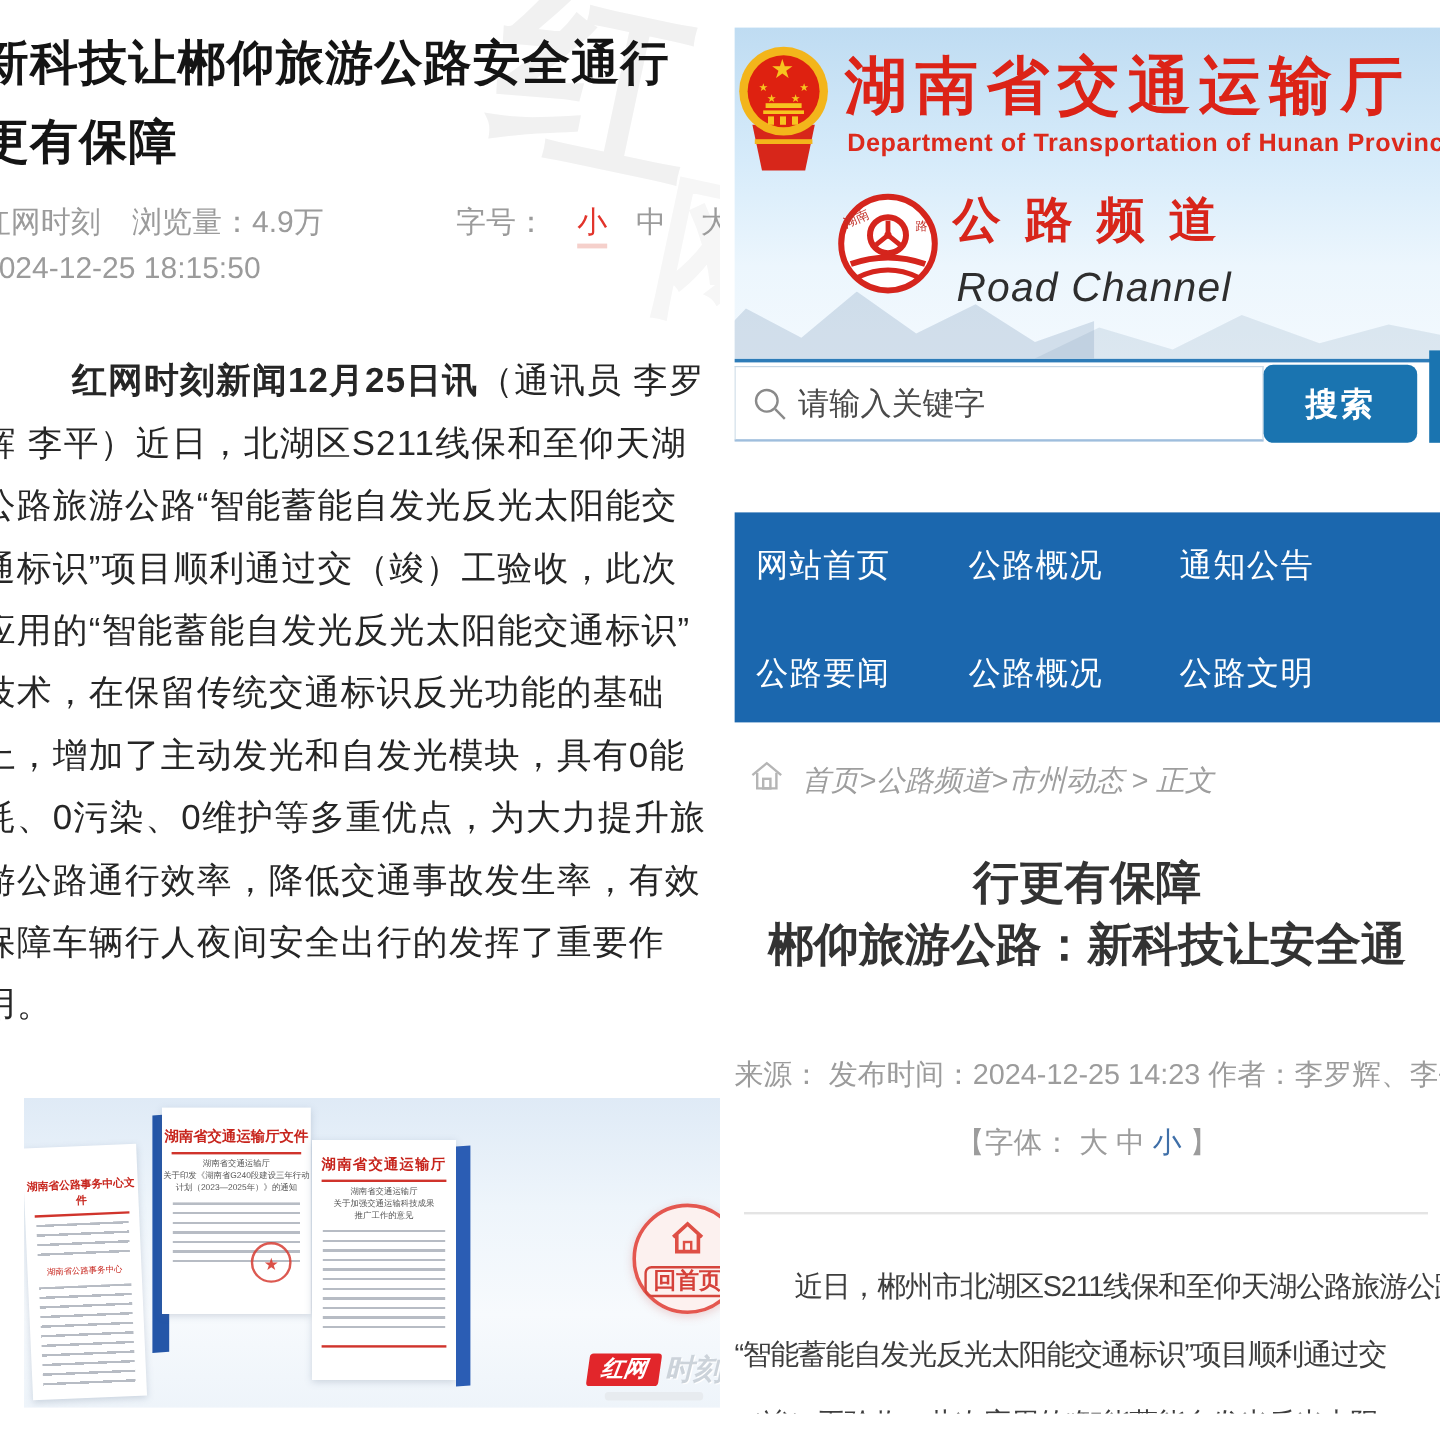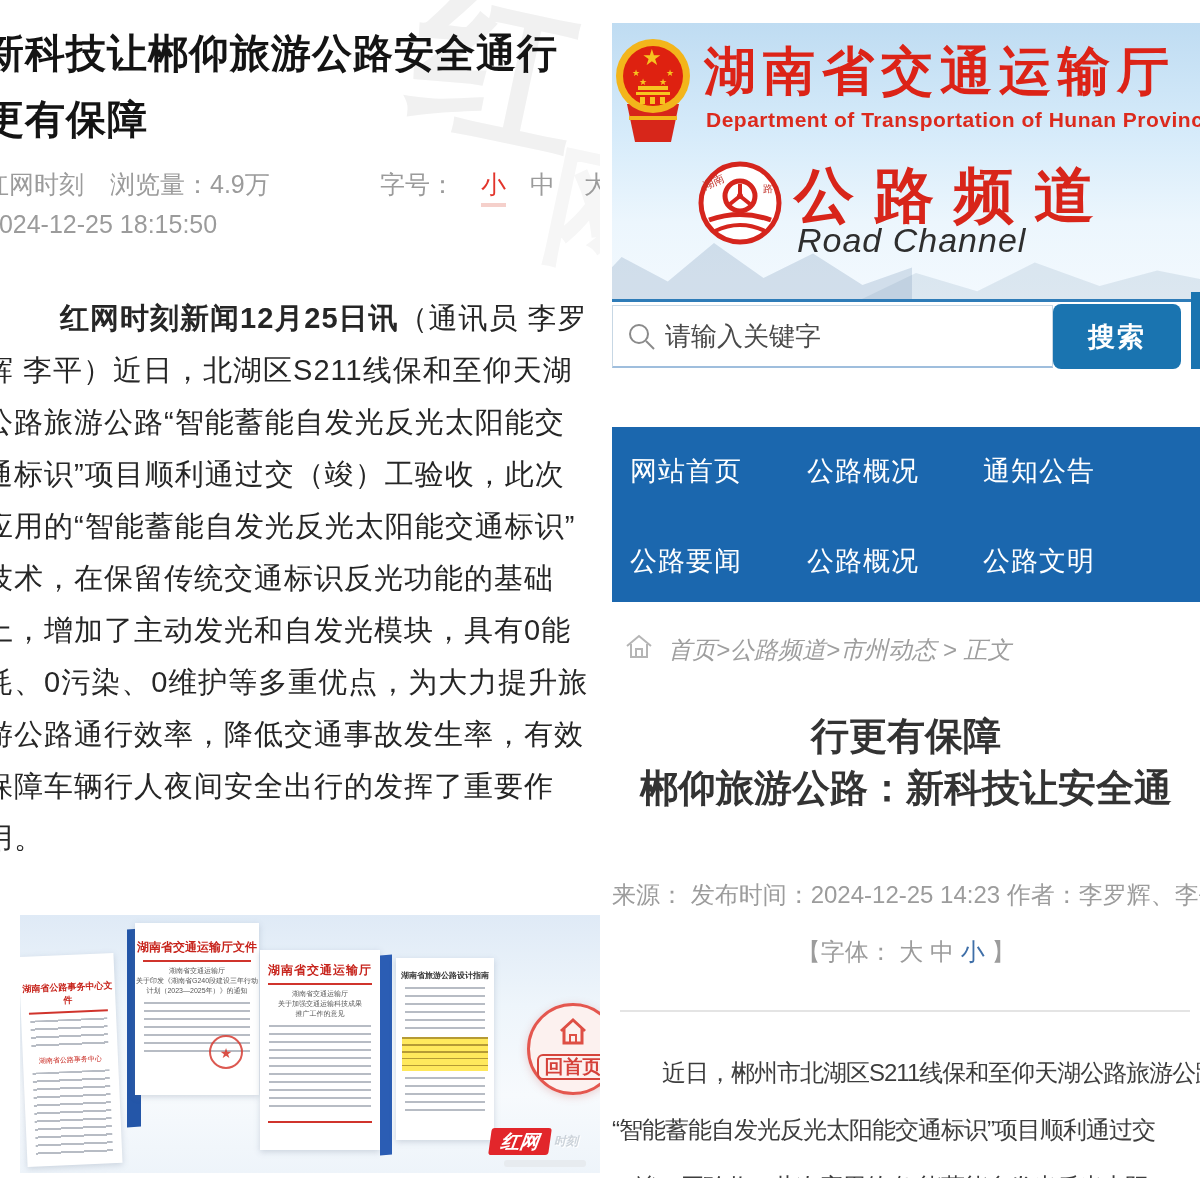--- a/index.html
+++ b/index.html
@@ -63,38 +63,38 @@
   .backhome{position:absolute;left:507px;top:88px;width:92px;height:92px;border-radius:50%;
     background:rgba(253,240,238,.92);border:3px solid #e4574f;text-align:center;
     box-shadow:0 2px 8px rgba(200,80,70,.25);}
   .backhome .bh-label{display:inline-block;margin-top:4px;border:2px solid #d5453c;border-radius:6px;
     padding:0 6px;color:#d5413a;font-size:19px;font-weight:700;line-height:22px;}
   .rednet-logo{position:absolute;left:470px;top:213px;width:140px;height:42px;}
   .rn-red{position:absolute;left:0;top:0;width:60px;height:27px;background:#e2262b;border-radius:3px;
     transform:skewX(-8deg);color:#fff;font-weight:700;font-style:italic;font-size:19px;
     text-align:center;line-height:27px;}
   .rn-gray{position:absolute;left:64px;top:0;color:#ccd3da;font-weight:700;font-style:italic;
-    font-size:12px;line-height:27px;text-shadow:1px 1px 0 #fff;}
+    font-size:24px;line-height:27px;text-shadow:1px 1px 0 #fff;}
   .rn-bar{position:absolute;left:14px;top:32px;width:82px;height:7px;background:#e7ebef;border-radius:3px;}
 
   
   .right-page{position:absolute;left:612px;top:0;width:588px;height:1200px;overflow:hidden;background:#fff;}
   .banner{position:absolute;left:0;top:23px;width:588px;height:279px;
     background:linear-gradient(180deg,#bfdcf2 0%,#d6ebfa 40%,#ecf6fd 72%,#f3f9fe 100%);
     border-bottom:3px solid #2e7cb8;overflow:hidden;}
   .mountain{position:absolute;bottom:0;background:rgba(125,156,186,.28);}
   .mtn1{left:-30px;width:330px;height:70px;clip-path:polygon(0 100%,12% 40%,26% 75%,40% 20%,55% 70%,70% 35%,85% 80%,100% 55%,100% 100%);}
   .mtn2{left:250px;width:360px;height:52px;opacity:.7;clip-path:polygon(0 100%,15% 50%,32% 85%,48% 30%,66% 75%,82% 45%,100% 70%,100% 100%);}
   .emblem{position:absolute;left:1px;top:5px;}
   .banner-title{position:absolute;left:92px;top:14px;font-size:52px;font-weight:700;
     color:var(--accent_red);letter-spacing:7px;white-space:nowrap;}
   .banner-en{position:absolute;left:94px;top:85px;font-size:21px;font-weight:700;
     color:#dc2a1d;white-space:nowrap;letter-spacing:0.5px;}
   .road-logo{position:absolute;left:85px;top:137px;}
-  .channel-title{position:absolute;left:182px;top:133px;font-size:60px;font-weight:700;
+  .channel-title{position:absolute;left:182px;top:133px;font-size:40px;font-weight:700;
     color:#d8251a;letter-spacing:20px;white-space:nowrap;}
   .channel-en{position:absolute;left:185px;top:198px;font-size:34px;color:#2e2e2e;
     letter-spacing:1px;white-space:nowrap;font-weight:500;font-style:italic;}
 
   .search-input{position:absolute;left:0;top:305px;width:441px;height:63px;background:#fff;
     border:1px solid #c7d7e4;border-bottom:2px solid #9fbedd;}
   .search-icon{position:absolute;left:14px;top:16px;}
   .search-field{position:absolute;left:52px;top:0;width:380px;height:60px;border:none;outline:none;
     font-size:26px;color:#4a4a4a;font-family:"Liberation Sans",sans-serif;background:transparent;}
   .search-field::placeholder{color:#4a4a4a;opacity:1;}
@@ -184,26 +184,20 @@
         <div class="rtitle">湖南省交通运输厅</div>
         <div class="redrule"></div>
         <div class="doc-sub">湖南省交通运输厅</div>
         <div class="doc-sub">关于加强交通运输科技成果</div>
         <div class="doc-sub">推广工作的意见</div>
         <div class="doclines" style="height:86px"></div>
         <div class="redrule" style="margin-top:10px"></div>
       </div>
 
       <div class="doc3-spine"></div>
-      <div class="doc doc4">
-        <div class="dtitle">湖南省旅游公路设计指南</div>
-        <div class="doclines" style="height:44px"></div>
-        <div class="hl-yellow"></div>
-        <div class="doclines" style="height:40px"></div>
-      </div>
 
       <div class="backhome">
         <svg width="34" height="30" viewBox="0 0 34 30" style="margin-top:10px">
           <path d="M5 15 L17 4 L29 15" stroke="#de4f45" stroke-width="3" fill="none"></path>
           <path d="M8 13 V27 H26 V13" stroke="#de4f45" stroke-width="3" fill="none"></path>
           <rect x="14" y="19" width="6" height="8" stroke="#de4f45" stroke-width="2" fill="none"></rect>
         </svg>
         <br>
         <span class="bh-label">回首页</span>
       </div>

